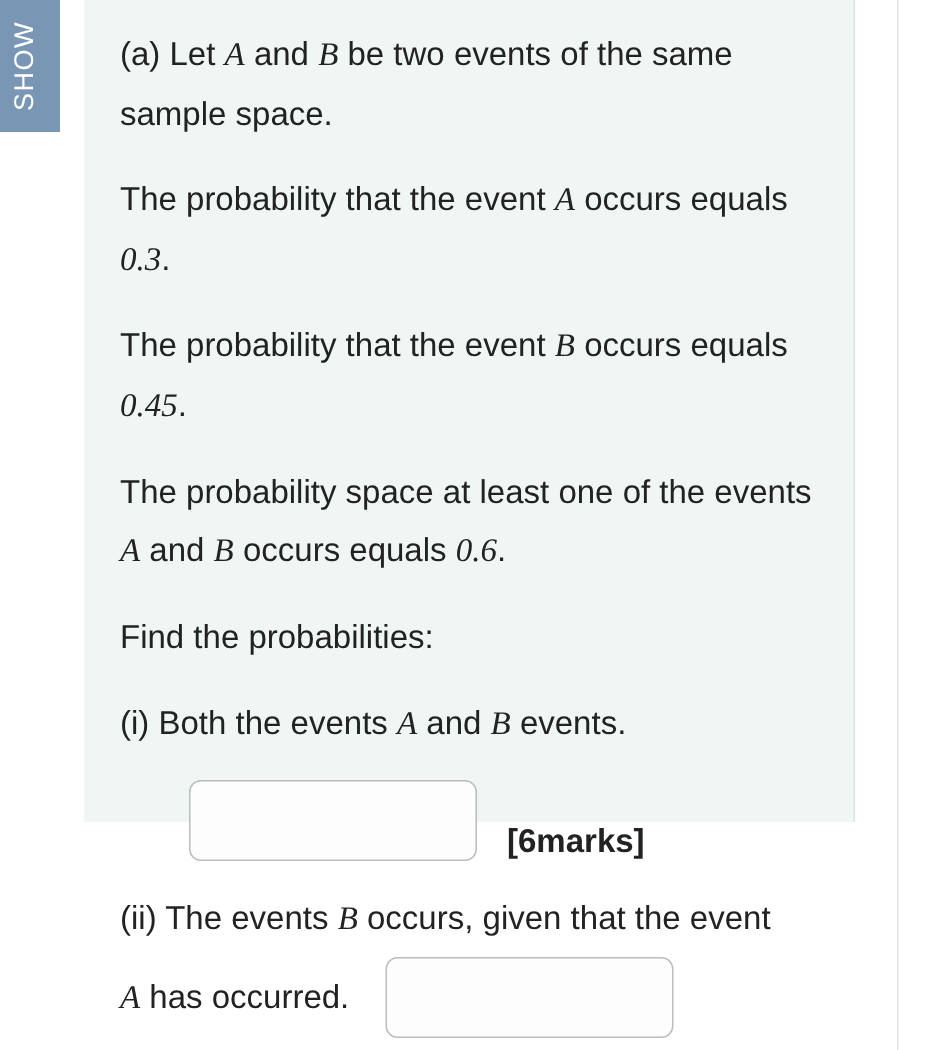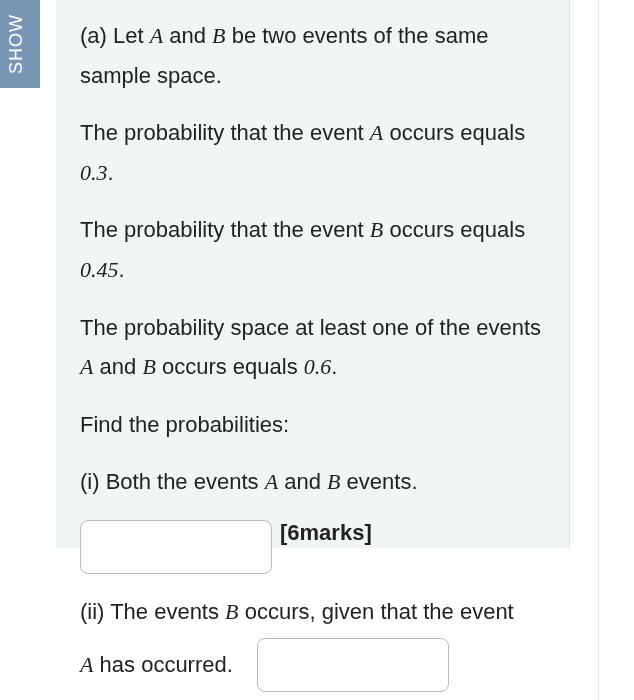--- a/index.html
+++ b/index.html
@@ -73,23 +73,24 @@
     font-size: 20px;
     padding: 4px 8px;
     vertical-align: middle;
   }
   .marks {
     font-weight: 700;
     font-size: 22px;
   }
   .row {
     display: flex;
-    align-items: flex-start;
-    gap: 8px;
+    align-items: flex-end;
+    gap: 20px;
     margin-bottom: 18px;
+    margin-left: 46px;
   }
 </style>
 </head>
 <body>
 
 <div class="show-tab">
   <span>SHOW</span>
 </div>
 
 <div class="content-panel">

